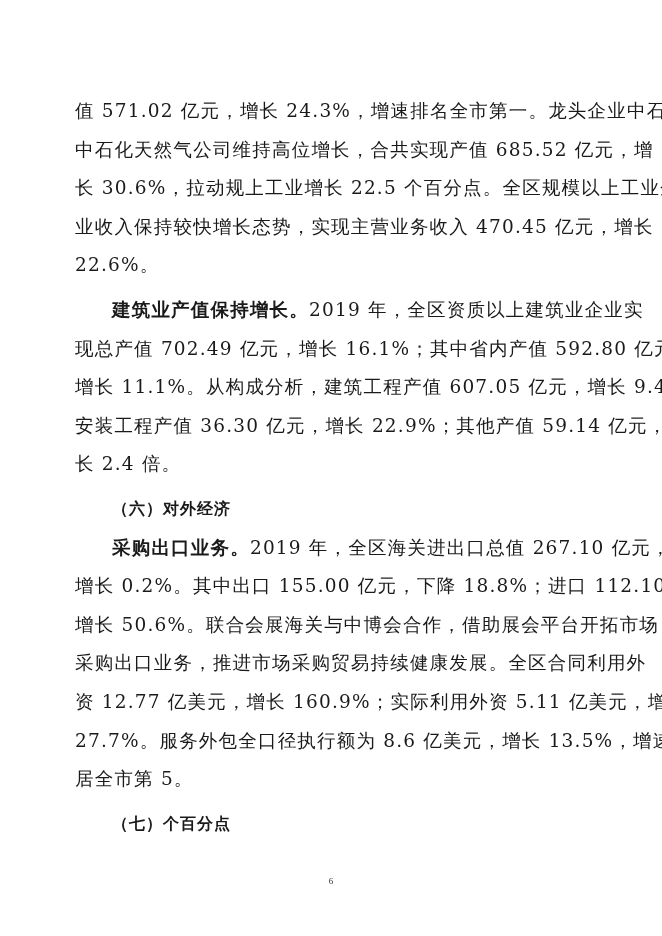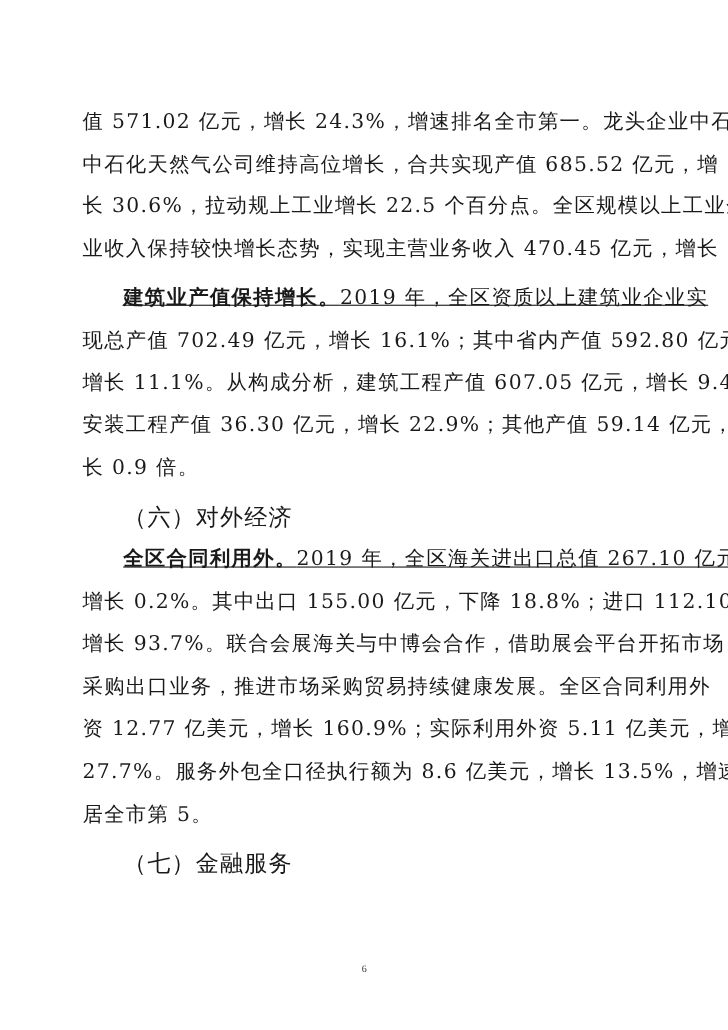--- a/index.html
+++ b/index.html
@@ -23,29 +23,28 @@
   }
   .line {
     font-size: 18.5px;
     height: 38.6px;
     line-height: 38.6px;
     white-space: nowrap;
     letter-spacing: 1.2px;
   }
   .indent {
     padding-left: 37px;
-    text-decoration: underline;
   }
   .bold {
     font-weight: bold;
   }
   .heading {
-    font-weight: normal;
+    font-weight: bold;
     font-family: "DejaVu Sans", "Liberation Sans", sans-serif;
-    font-size: 21px;
+    font-size: 16px;
     padding-left: 37px;
     letter-spacing: 1px;
   }
   .gap {
     height: 6px;
   }
   .pagenum {
     position: absolute;
     top: 876px;
     left: 0;
@@ -59,49 +58,50 @@
 </head>
 <body>
 
 <div class="page">
 
   <div>
     <div class="line">值 571.02 亿元，增长 24.3%，增速排名全市第一。龙头企业中石油、</div>
     <div class="line">中石化天然气公司维持高位增长，合共实现产值 685.52 亿元，增</div>
     <div class="line">长 30.6%，拉动规上工业增长 22.5 个百分点。全区规模以上工业企</div>
     <div class="line">业收入保持较快增长态势，实现主营业务收入 470.45 亿元，增长</div>
+    <div class="line">22.6%。</div>
   </div>
 
   <div class="gap"></div>
 
   <div>
     <div class="line indent">
       <span class="bold">建筑业产值保持增长。</span><span>2019 年，全区资质以上建筑业企业实</span>
     </div>
     <div class="line">现总产值 702.49 亿元，增长 16.1%；其中省内产值 592.80 亿元，</div>
     <div class="line">增长 11.1%。从构成分析，建筑工程产值 607.05 亿元，增长 9.4%；</div>
     <div class="line">安装工程产值 36.30 亿元，增长 22.9%；其他产值 59.14 亿元，增</div>
-    <div class="line">长 0.9 倍。</div>
+    <div class="line">长 2.4 倍。</div>
   </div>
 
   <div class="gap"></div>
 
   <div class="line heading">（六）对外经济</div>
 
   <div>
     <div class="line indent">
-      <span class="bold">全区合同利用外。</span><span>2019 年，全区海关进出口总值 267.10 亿元，</span>
+      <span class="bold">采购出口业务。</span><span>2019 年，全区海关进出口总值 267.10 亿元，</span>
     </div>
     <div class="line">增长 0.2%。其中出口 155.00 亿元，下降 18.8%；进口 112.10 亿元，</div>
-    <div class="line">增长 93.7%。联合会展海关与中博会合作，借助展会平台开拓市场</div>
+    <div class="line">增长 50.6%。联合会展海关与中博会合作，借助展会平台开拓市场</div>
     <div class="line">采购出口业务，推进市场采购贸易持续健康发展。全区合同利用外</div>
     <div class="line">资 12.77 亿美元，增长 160.9%；实际利用外资 5.11 亿美元，增长</div>
     <div class="line">27.7%。服务外包全口径执行额为 8.6 亿美元，增长 13.5%，增速位</div>
     <div class="line">居全市第 5。</div>
   </div>
 
   <div class="gap"></div>
 
-  <div class="line heading">（七）金融服务</div>
+  <div class="line heading">（七）个百分点</div>
 
 </div>
 
 <div class="pagenum">6</div>
 
 </body></html>

